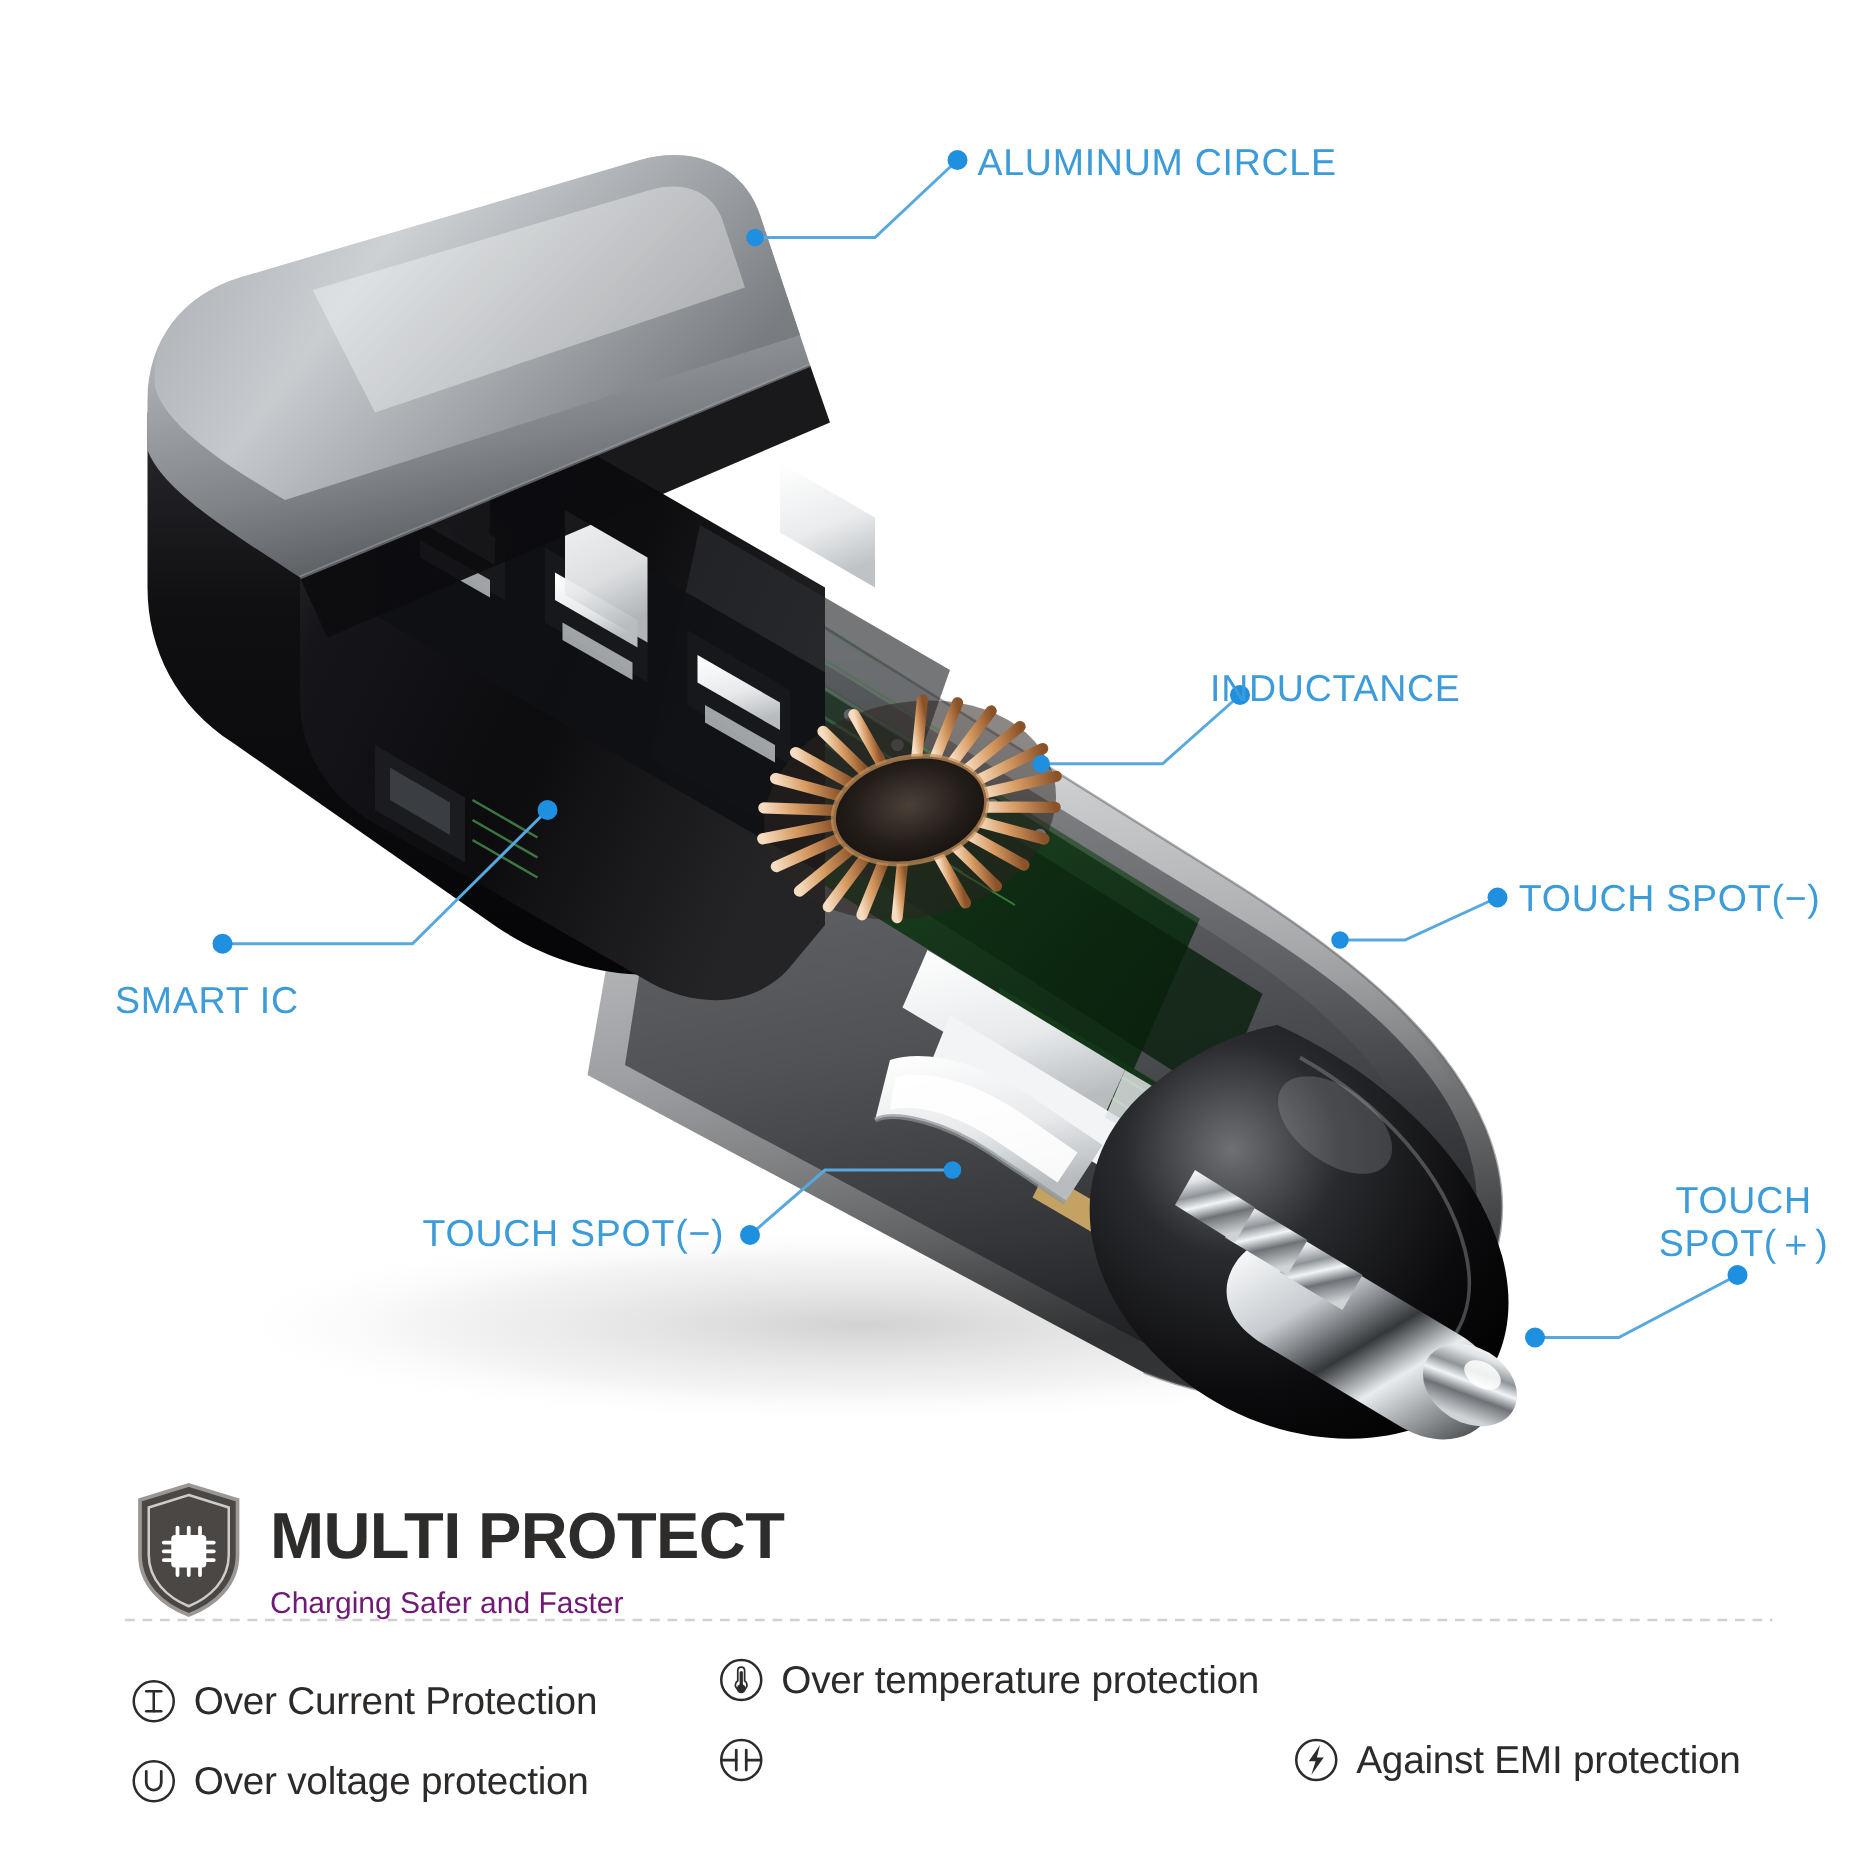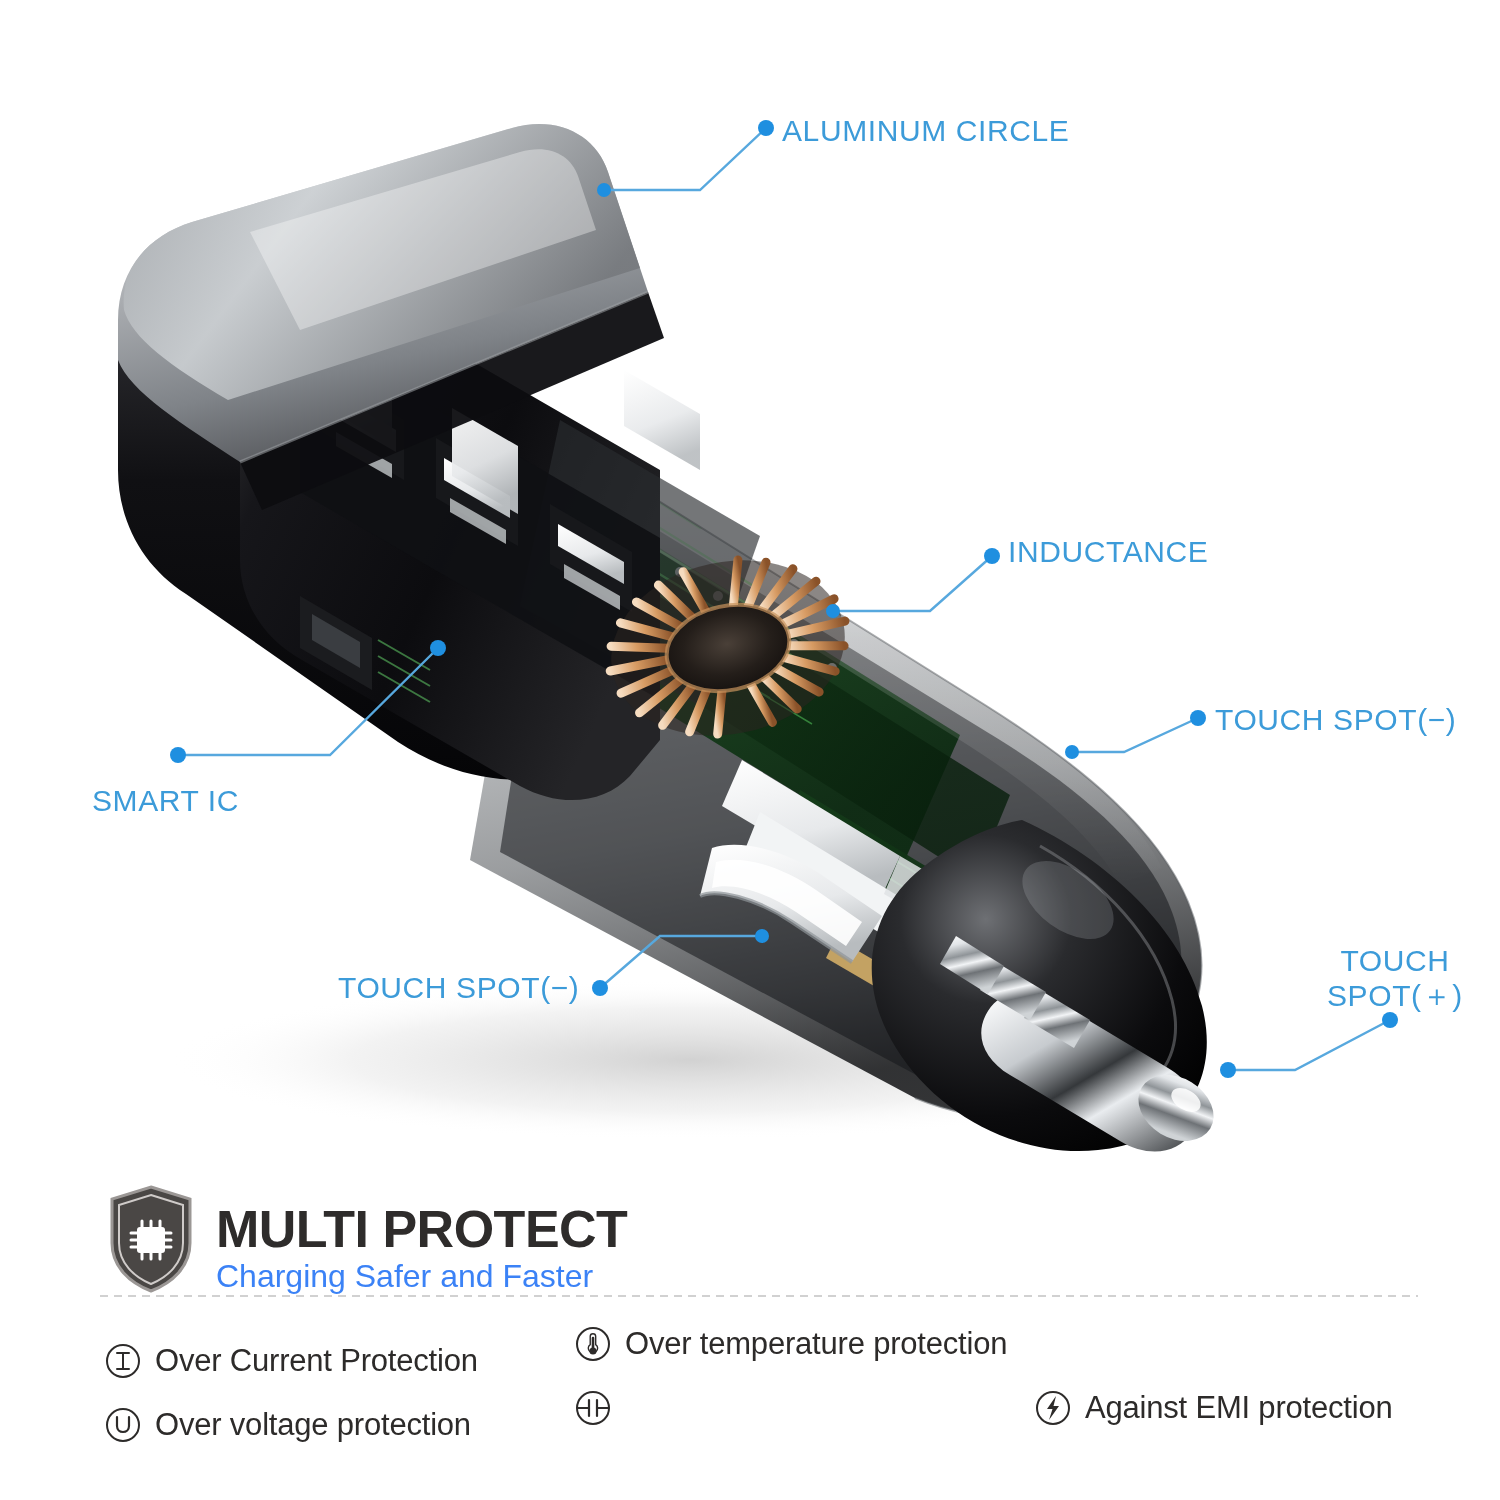--- a/index.html
+++ b/index.html
@@ -36,21 +36,21 @@
     font-family: "Liberation Sans", sans-serif;
     font-size: 30px;
     letter-spacing: 0.6px;
     white-space: pre;
     line-height: 1.18;
     font-weight: 400;
   }
   .callout-label.two-line { white-space: pre-line; }
 
   #lbl-aluminum   { left: 782px; top: 113px; }
-  #lbl-inductance { left: 1008px; top: 534px; }
+  #lbl-inductance { left: 968px; top: 534px; }
   #lbl-touch-neg-right { left: 1215px; top: 702px; }
   #lbl-touch-pos  { left: 1327px; top: 943px; text-align: center; }
   #lbl-touch-neg-left { left: 338px; top: 970px; }
   #lbl-smart-ic   { left: 92px; top: 783px; }
 
   
   #brand-block {
     position: absolute;
     left: 108px;
     top: 1183px;
@@ -65,25 +65,25 @@
     font-weight: bold;
     font-size: 52px;
     color: #2e2c2b;
     letter-spacing: -0.5px;
     line-height: 1.04;
     margin-top: 19px;
   }
   #brand-subtitle {
     font-family: "Liberation Sans", sans-serif;
     font-weight: 400;
-    font-size: 32px;
-    color: #3b82f6;
+    font-size: 24px;
+    color: #701a75;
     letter-spacing: 0px;
     line-height: 1.15;
-    margin-top: 2px;
+    margin-top: 13px;
   }
 
   #divider {
     position: absolute;
     left: 100px;
     top: 1295px;
     width: 1318px;
     height: 2px;
     background-image: linear-gradient(to right, #c9c9c9 0 8px, transparent 8px 14px);
     background-size: 14px 2px;

